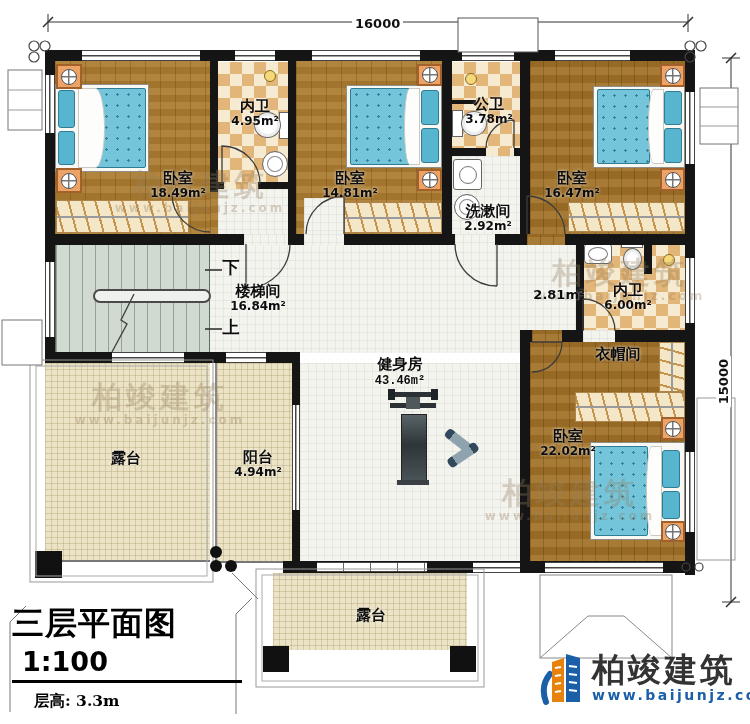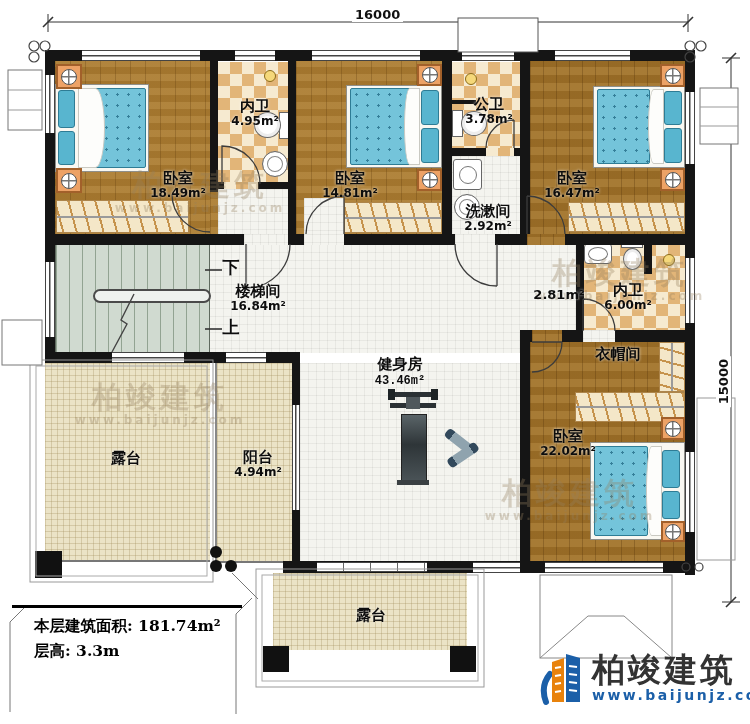--- a/index.html
+++ b/index.html
@@ -387,26 +387,29 @@
     <span class="nm">露台</span>
   </div>
   <div class="lbl" style="left:371px;top:607px;">
     <span class="nm">露台</span>
   </div>
   <div class="lbl" style="left:568px;top:428px;">
     <span class="nm">卧室</span>
     <span class="ar">22.02m²</span>
   </div>
 
-  <span class="dim" style="left:352px;top:7px;">16000</span>
+  <span class="dim" style="left:352px;top:16px;">16000</span>
   <span class="dim" style="left:716px;top:356px;writing-mode:vertical-rl;transform:rotate(180deg);padding:3px 0;">15000</span>
 
   <div class="tblock">
+    <div>
+      <span class="tmain">三层平面图</span>
+      <span class="tscale">1:100</span>
+    </div>
     <div class="trule"></div>
-    <div class="tline">本层建筑面积: 181.74m²</div>
     <div class="tline">层高: 3.3m</div>
   </div>
 
   <div class="logo">
     <svg width="44" height="54" viewBox="0 0 44 54" style="margin-right:8px;">
       <path d="M6,50 Q0,34 10,22" stroke="#1b5fa8" stroke-width="6" fill="none" stroke-linecap="round"></path>
       <polygon points="12,10 24,6 24,50 12,50" fill="#e8820c"></polygon>
       <polygon points="26,2 40,6 40,50 26,50" fill="#1b5fa8"></polygon>
       <g stroke="#fff" stroke-width="2">
         <line x1="15" y1="16" x2="21" y2="15"></line>

